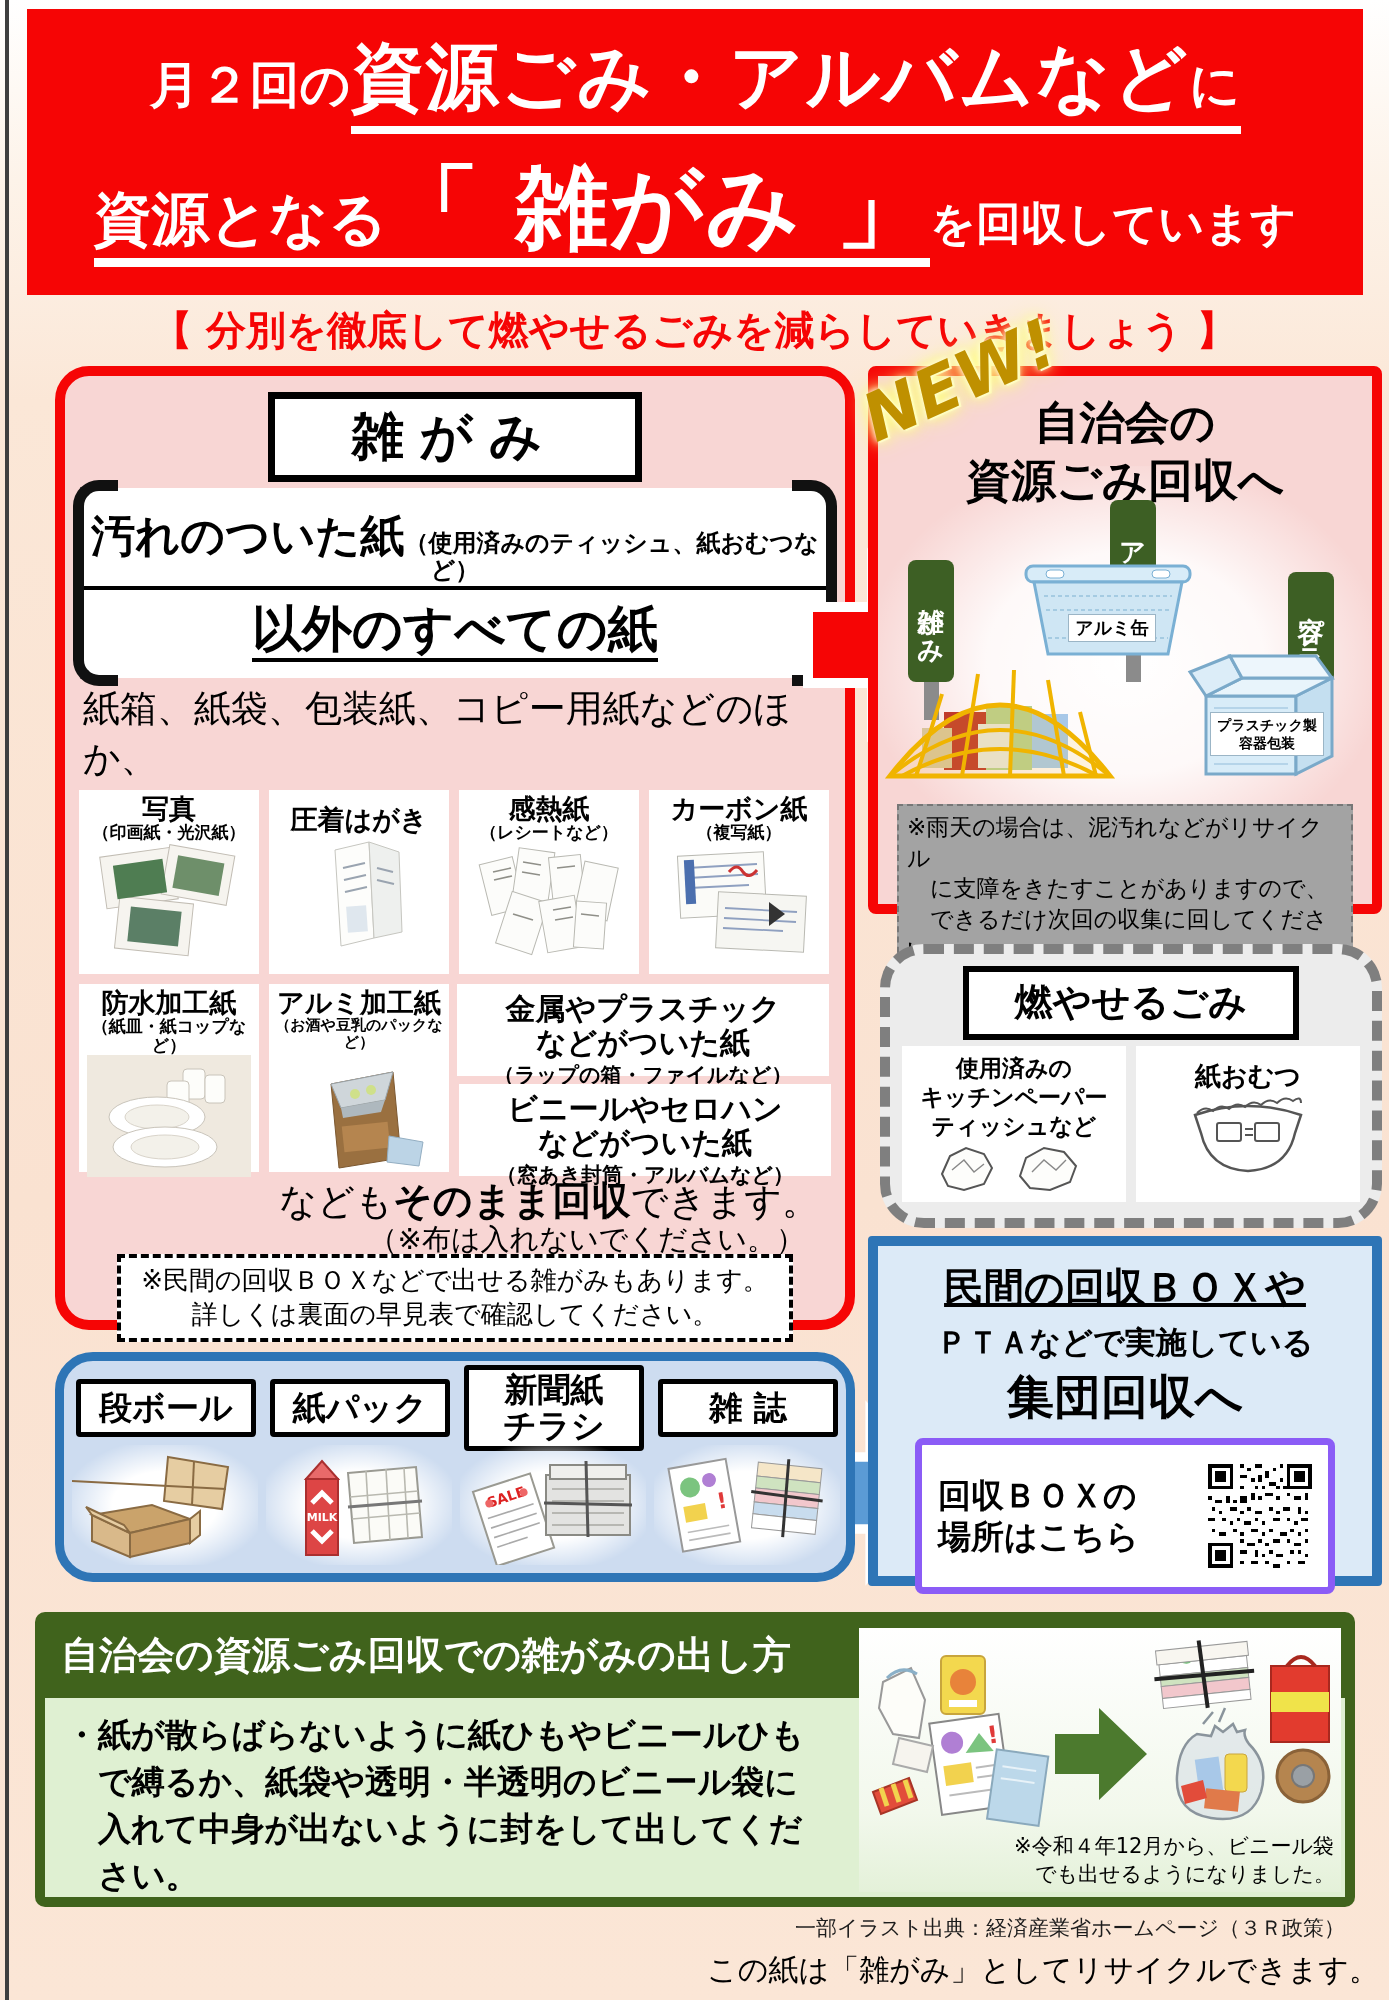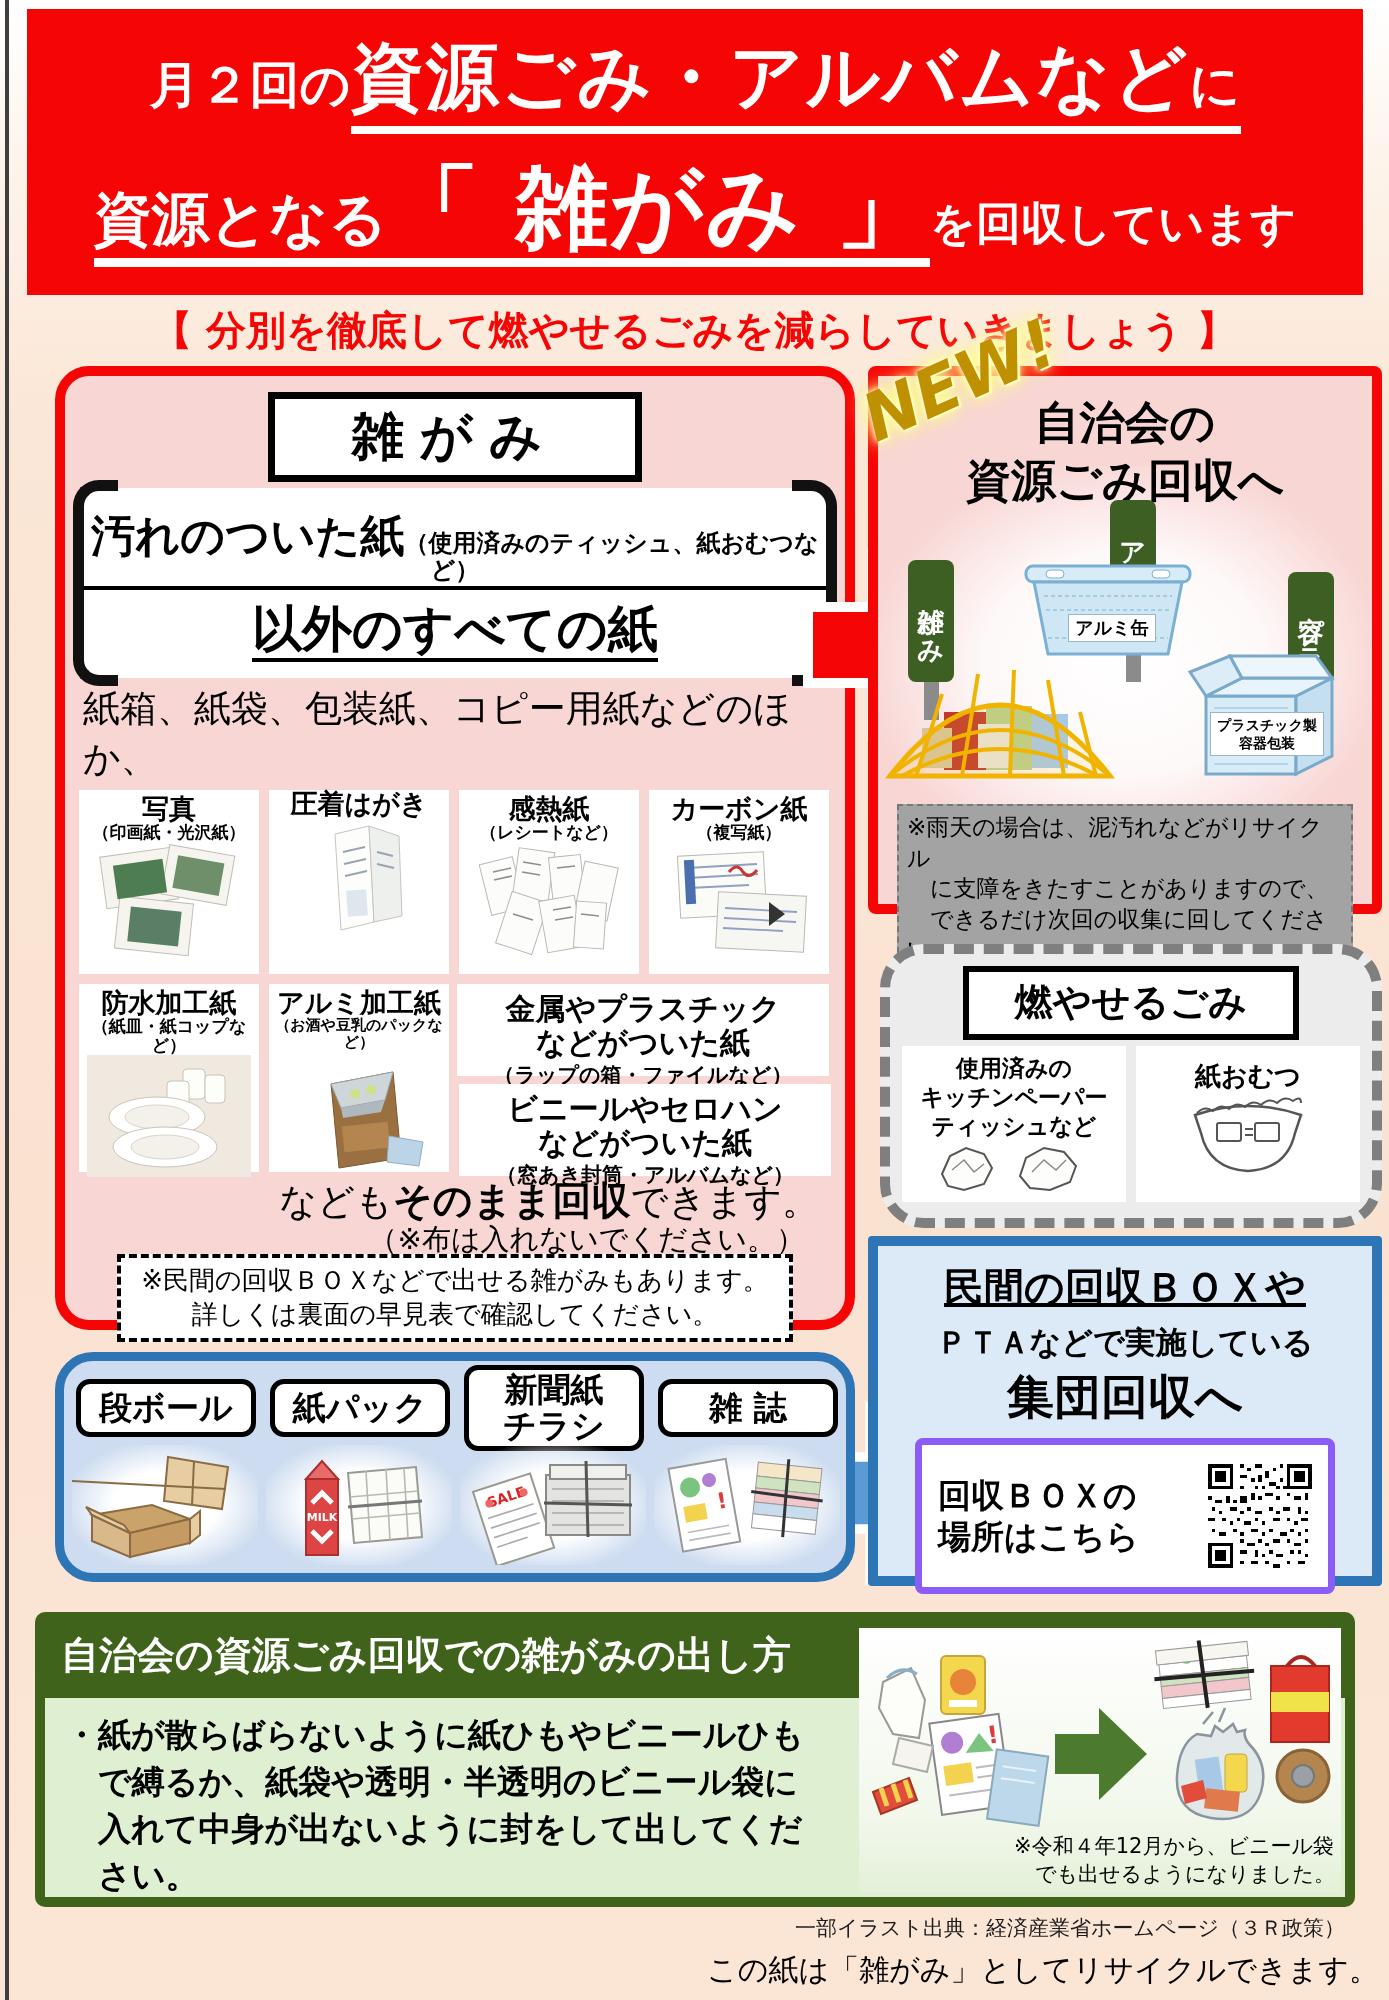--- a/index.html
+++ b/index.html
@@ -74,21 +74,21 @@
   
   .groupbox{left:868px;top:1236px;width:514px;height:350px;background:#dceaf7;border:10px solid #2e75b6;border-radius:4px;box-sizing:border-box;}
   .gl1{left:0;top:14px;width:100%;text-align:center;font-size:40px;font-weight:900;text-decoration:underline;}
   .gl2{left:0;top:76px;width:100%;text-align:center;font-size:31px;font-weight:900;}
   .gl3{left:0;top:120px;width:100%;text-align:center;font-size:47px;font-weight:900;}
   .qrrow{left:50%;transform:translateX(-50%);top:192px;width:420px;height:156px;background:#fff;border:7px solid #8b5cf6;border-radius:8px;
     display:flex;align-items:center;justify-content:space-between;padding:0 16px;box-sizing:border-box;}
   .qrcap{font-size:33px;font-weight:900;line-height:1.25;}
   
   .recbox{left:55px;top:1352px;width:800px;height:230px;background:#cddcf0;border:9px solid #2e75b6;border-radius:38px;box-sizing:border-box;}
-  .rlab{position:absolute;background:#fff;border:5px solid #000;border-radius:14px;width:180px;text-align:center;
+  .rlab{position:absolute;background:#fff;border:5px solid #000;border-radius:4px;width:180px;text-align:center;
     font-size:33px;font-weight:900;line-height:1.1;display:flex;align-items:center;justify-content:center;box-sizing:border-box;}
   .rillo{position:absolute;top:84px;width:186px;height:120px;
     background:radial-gradient(ellipse at center,#ffffff 40%,rgba(255,255,255,0) 78%);}
   
   .howto{left:35px;top:1612px;width:1320px;height:295px;background:#40631c;border-radius:10px;}
   .howbody{position:absolute;left:10px;top:86px;right:10px;bottom:10px;background:#dff0d2;}
   .howtitle{left:26px;top:18px;font-size:38px;font-weight:900;color:#fff;}
   .howtext{left:30px;top:100px;width:790px;font-size:33px;font-weight:800;line-height:1.42;}
   .howillo{right:14px;top:16px;width:482px;height:264px;background:linear-gradient(180deg,#ffffff 0%,#f2f8ec 70%,#e4f1d9 100%);}
   .hownote{position:absolute;right:6px;bottom:4px;font-size:21px;line-height:1.3;text-align:left;}
@@ -138,21 +138,21 @@
             <rect x="16" y="10" width="72" height="52" transform="rotate(-8 52 36)"></rect>
             <rect x="78" y="8" width="66" height="50" transform="rotate(10 111 33)"></rect>
             <rect x="30" y="58" width="74" height="52" transform="rotate(6 67 84)"></rect>
           </g>
         <rect x="28" y="20" width="50" height="34" fill="#4f7d52" transform="rotate(-8 53 37)"></rect>
         <rect x="88" y="17" width="47" height="33" fill="#6e8f6a" transform="rotate(10 111 33)"></rect>
         <rect x="42" y="67" width="51" height="35" fill="#5b7f66" transform="rotate(6 67 84)"></rect>
       </svg>
     </div>
     <div class="cell" style="left:204px;top:414px;height:184px;">
-      <div class="clabel" style="margin-top:0;">圧着はがき</div>
+      <div class="clabel" style="margin-top:16px;">圧着はがき</div>
       <svg width="164" height="122" viewBox="0 0 164 122">
         <polygon points="58,16 92,8 97,104 64,112" fill="#fdfdfb" stroke="#c6c6c0"></polygon>
         <polygon points="92,8 122,18 125,98 97,104" fill="#eef0ee" stroke="#c6c6c0"></polygon>
         <g stroke="#9aa4b0" stroke-width="2">
             <line x1="66" y1="34" x2="88" y2="29"></line>
             <line x1="67" y1="46" x2="89" y2="41"></line>
             <line x1="68" y1="58" x2="90" y2="53"></line>
             <line x1="100" y1="34" x2="116" y2="38"></line>
             <line x1="100" y1="46" x2="117" y2="50"></line>
           </g>

